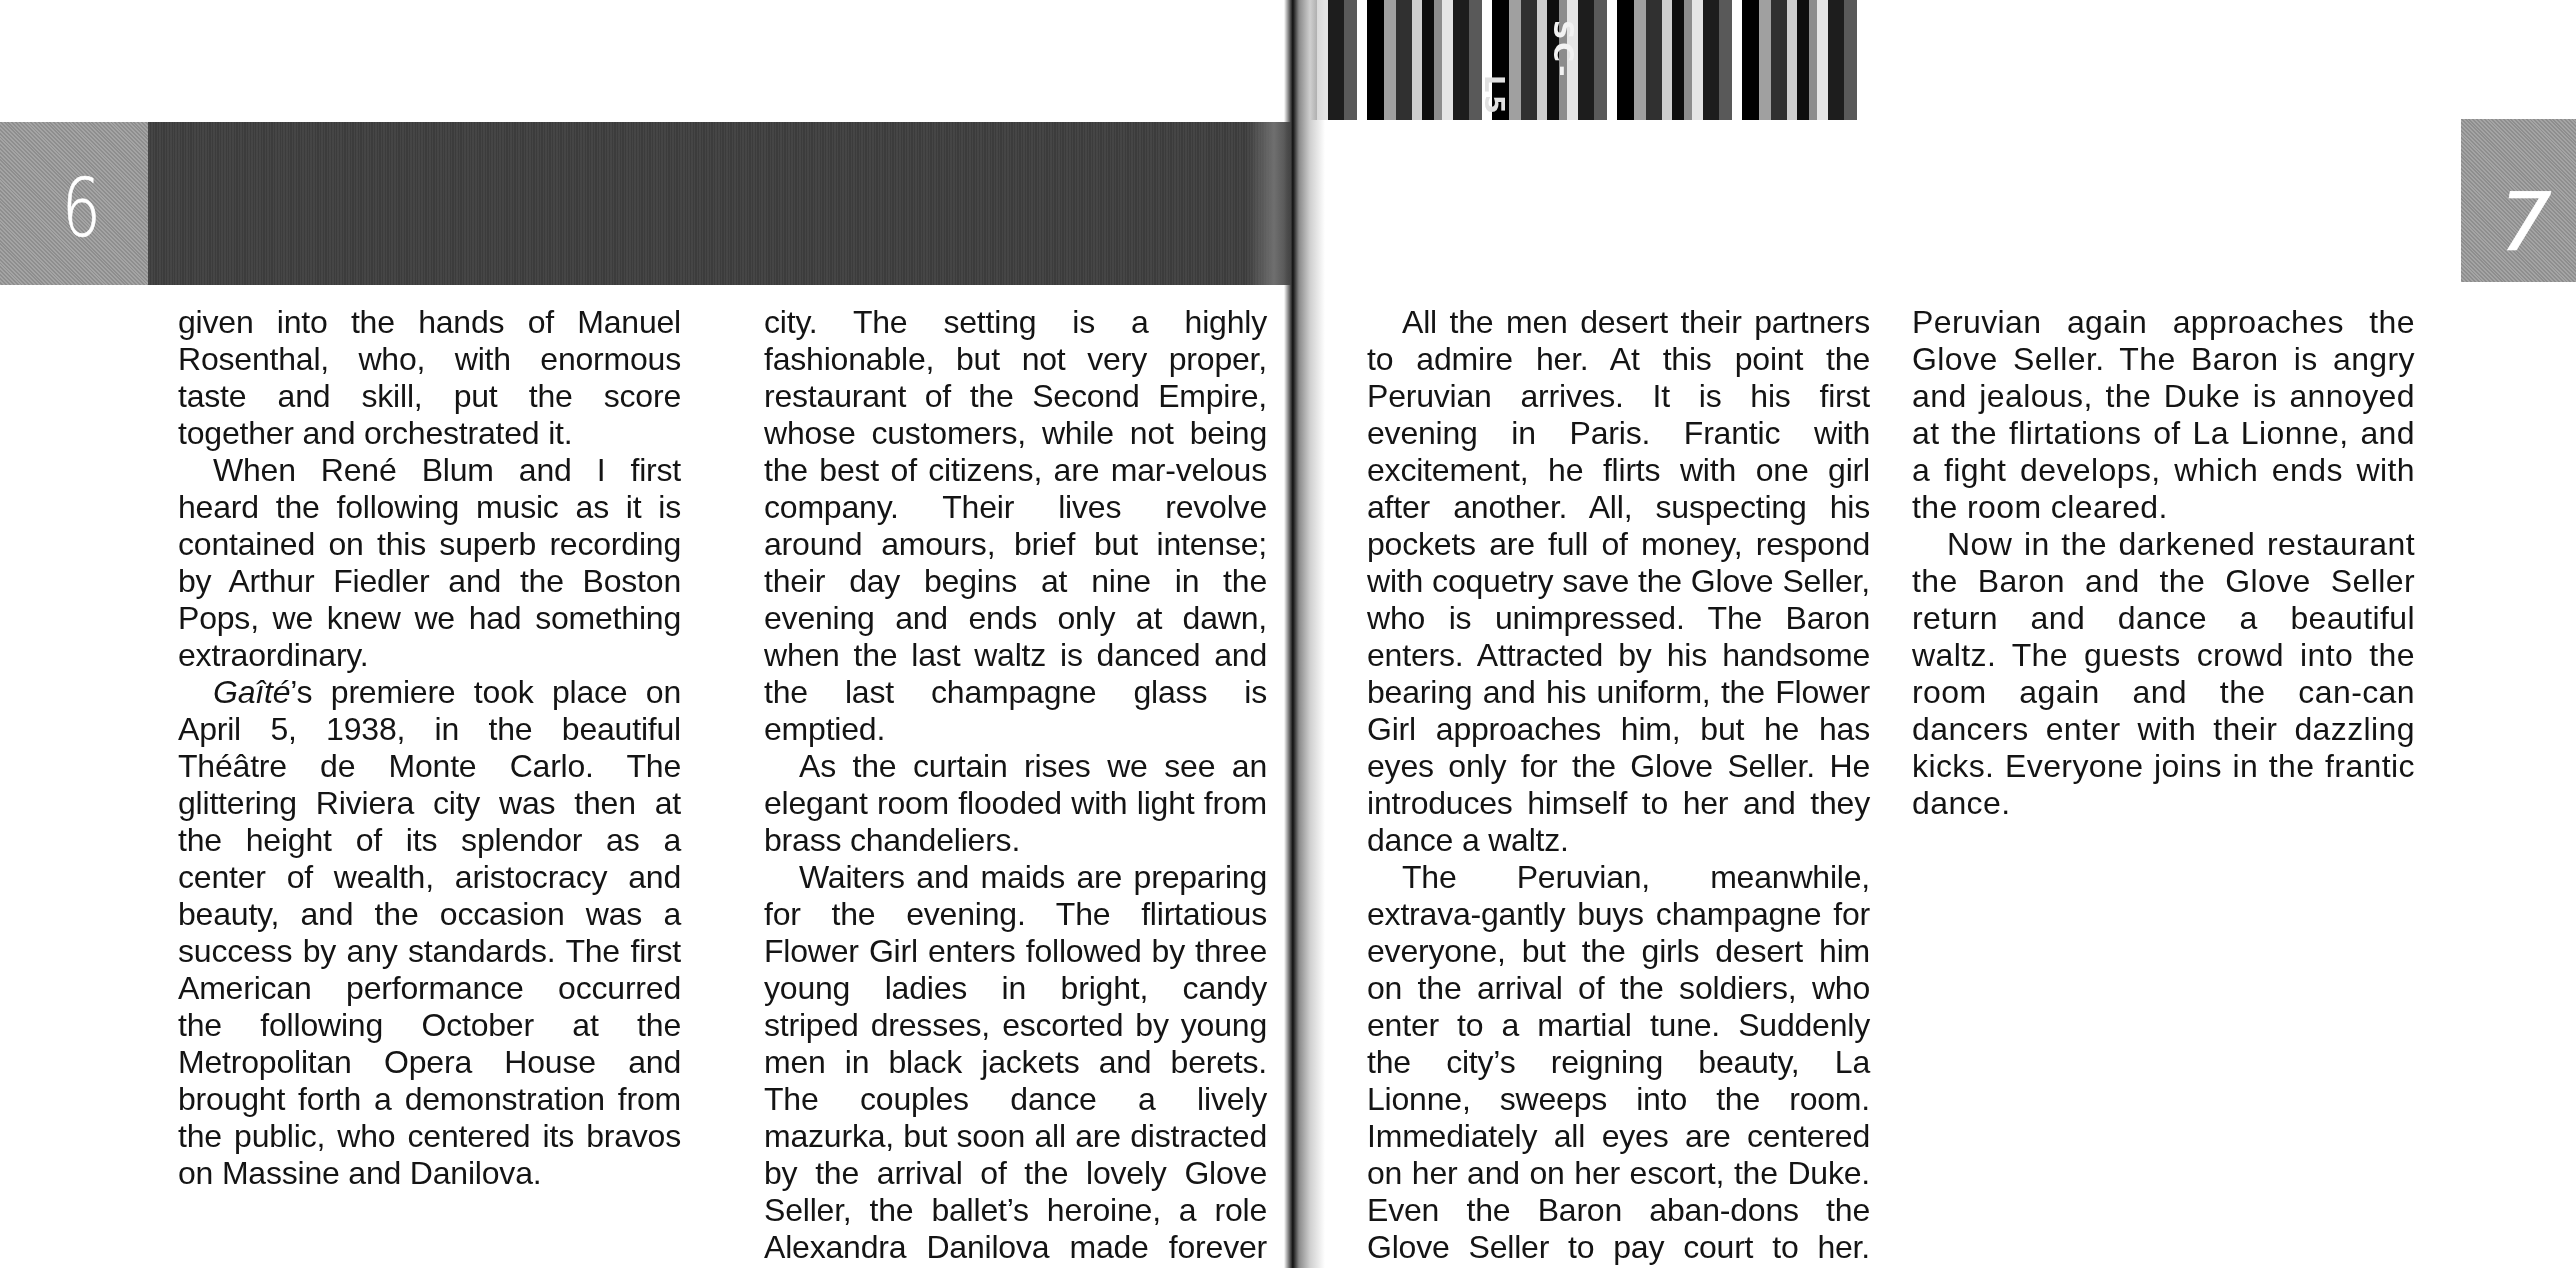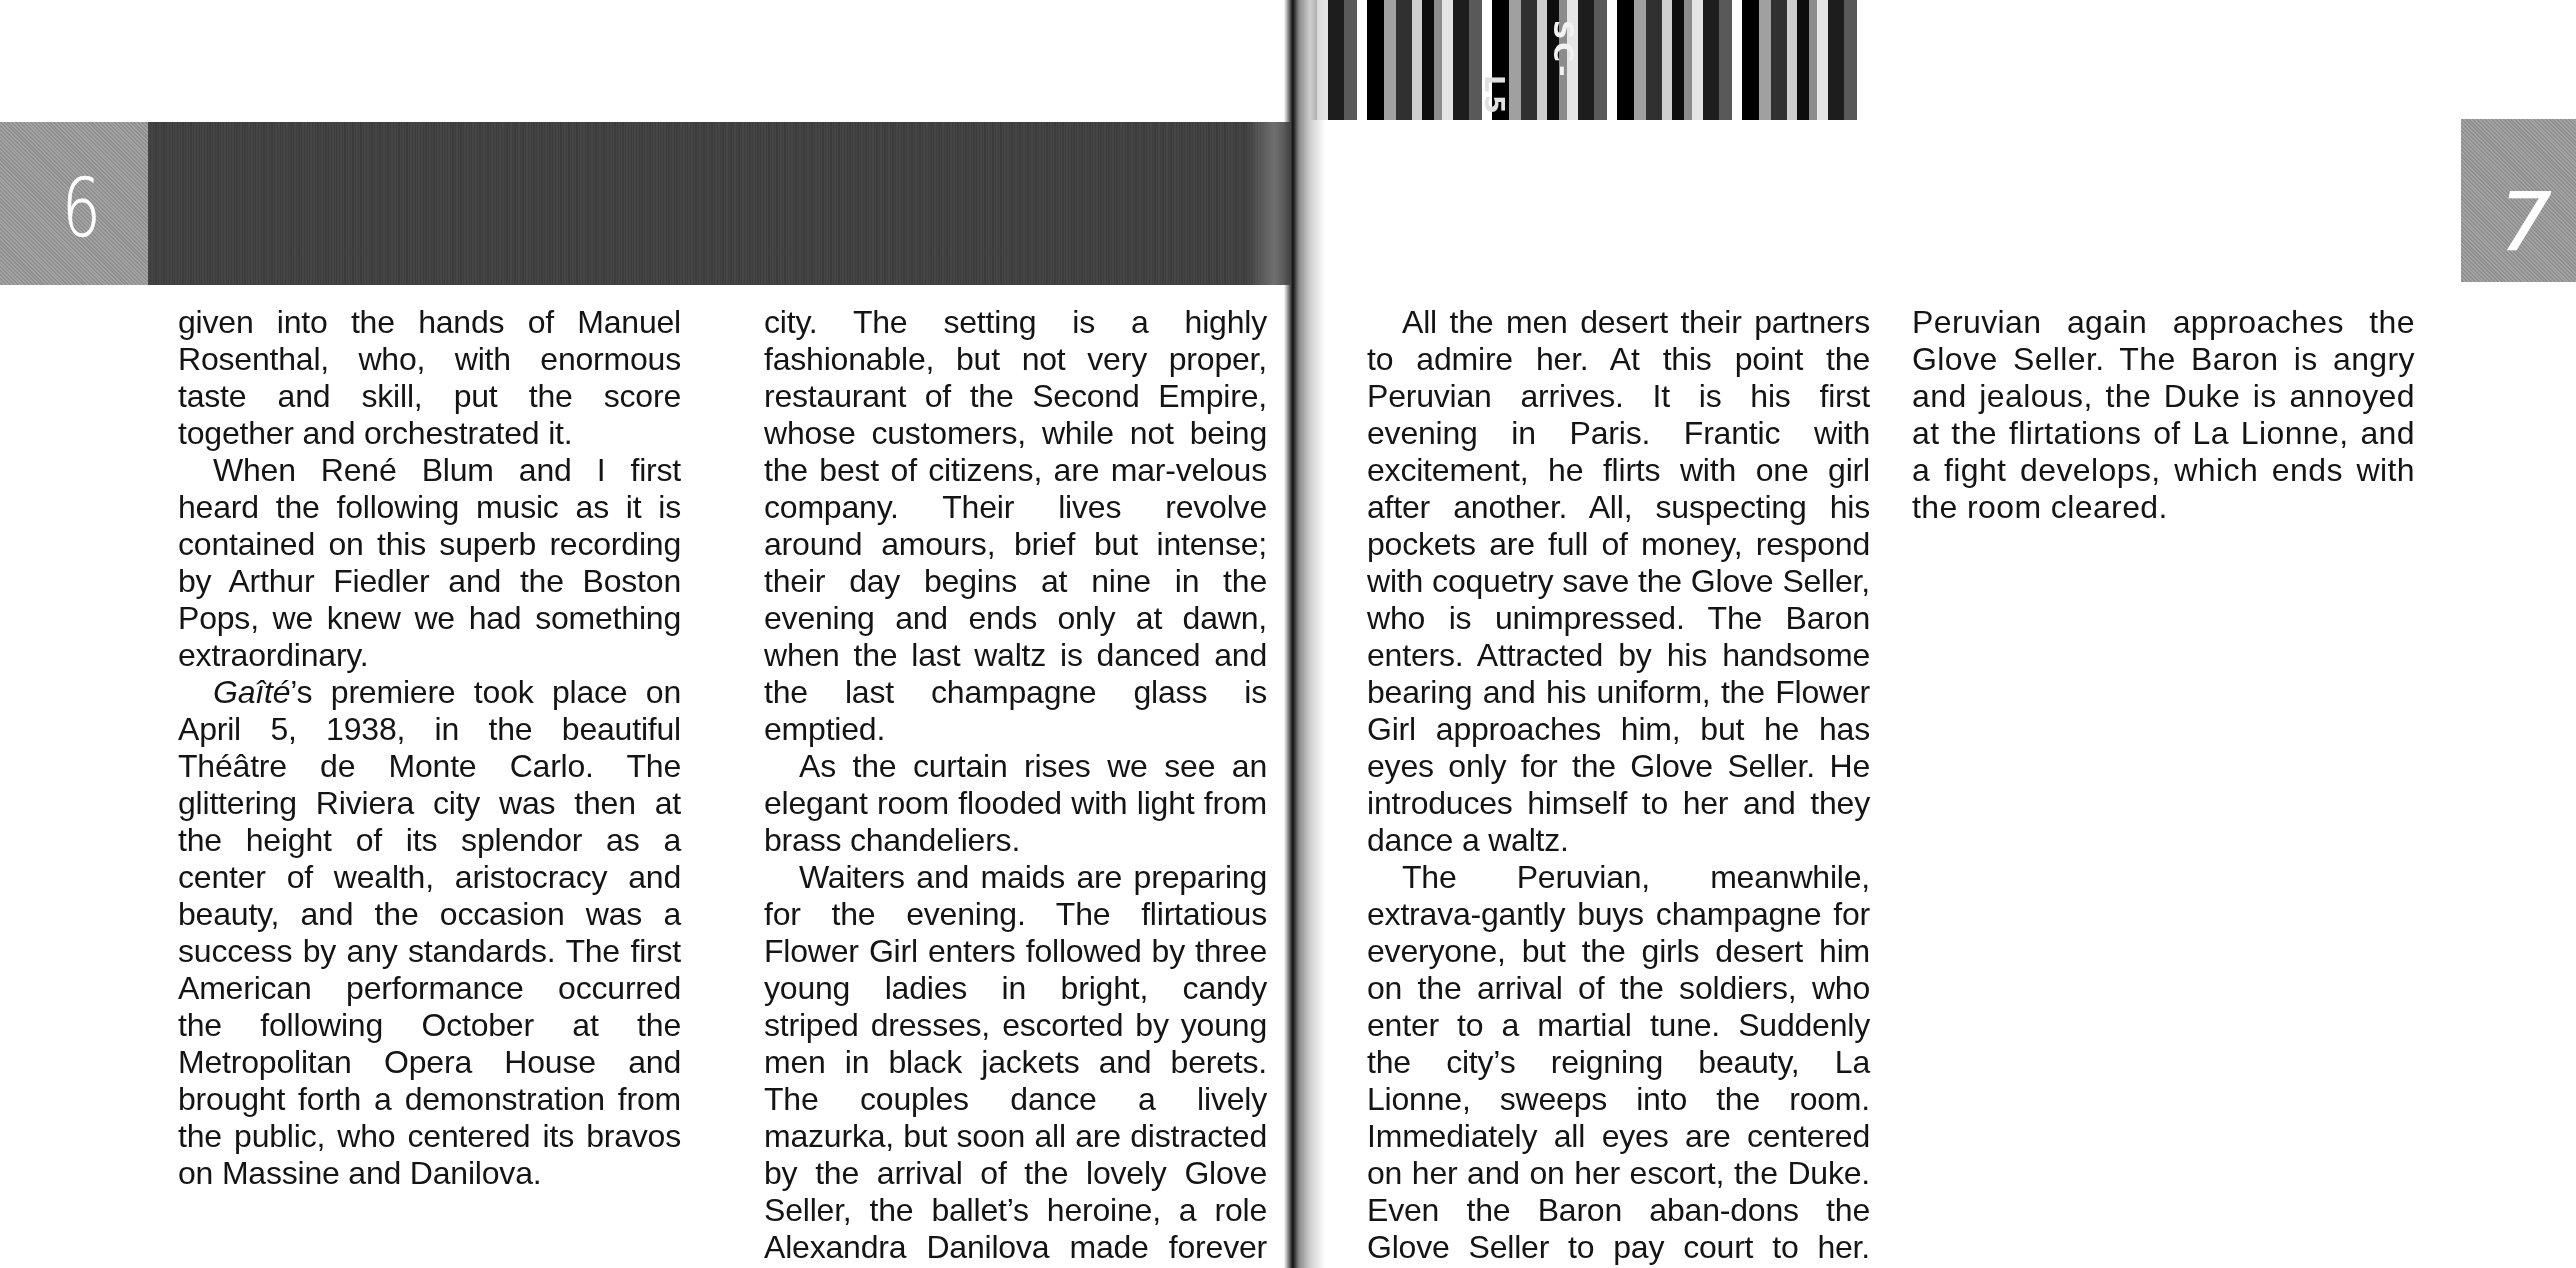--- a/index.html
+++ b/index.html
@@ -74,14 +74,15 @@
     <p class="noindent"><span>city. The setting is a highly fashionable, but not very proper, restaurant of the Second Empire, whose customers, while not being the best of citizens, are mar-velous company. Their lives revolve around amours, brief but intense; their day begins at nine in the evening and ends only at dawn, when the last waltz is danced and the last champagne glass is emptied.</span></p>
     <p><span>As the curtain rises we see an elegant room flooded with light from brass chandeliers.</span></p>
     <p><span>Waiters and maids are preparing for the evening. The flirtatious Flower Girl enters followed by three young ladies in bright, candy striped dresses, escorted by young men in black jackets and berets. The couples dance a lively mazurka, but soon all are distracted by the arrival of the lovely Glove Seller, the ballet’s heroine, a role Alexandra Danilova made forever her own.</span></p>
   </div>
 <div class="col" id="col-3">
     <p><span>All the men desert their partners to admire her. At this point the Peruvian arrives. It is his first evening in Paris. Frantic with excitement, he flirts with one girl after another. All, suspecting his pockets are full of money, respond with coquetry save the Glove Seller, who is unimpressed. The Baron enters. Attracted by his handsome bearing and his uniform, the Flower Girl approaches him, but he has eyes only for the Glove Seller. He introduces himself to her and they dance a waltz.</span></p>
     <p><span>The Peruvian, meanwhile, extrava-gantly buys champagne for everyone, but the girls desert him on the arrival of the soldiers, who enter to a martial tune. Suddenly the city’s reigning beauty, La Lionne, sweeps into the room. Immediately all eyes are centered on her and on her escort, the Duke. Even the Baron aban-dons the Glove Seller to pay court to her. While he is thus occupied, the</span></p>
   </div>
 <div class="col" id="col-4">
     <p class="noindent"><span>Peruvian again approaches the Glove Seller. The Baron is angry and jealous, the Duke is annoyed at the flirtations of La Lionne, and a fight develops, which ends with the room cleared.</span></p>
+    <p><span>Now in the darkened restaurant the Baron and the Glove Seller return and dance a beautiful waltz. The guests crowd into the room again and the can-can dancers enter with their dazzling kicks. Everyone joins in the frantic dance.</span></p>
   </div>
 
 
 </body></html>

